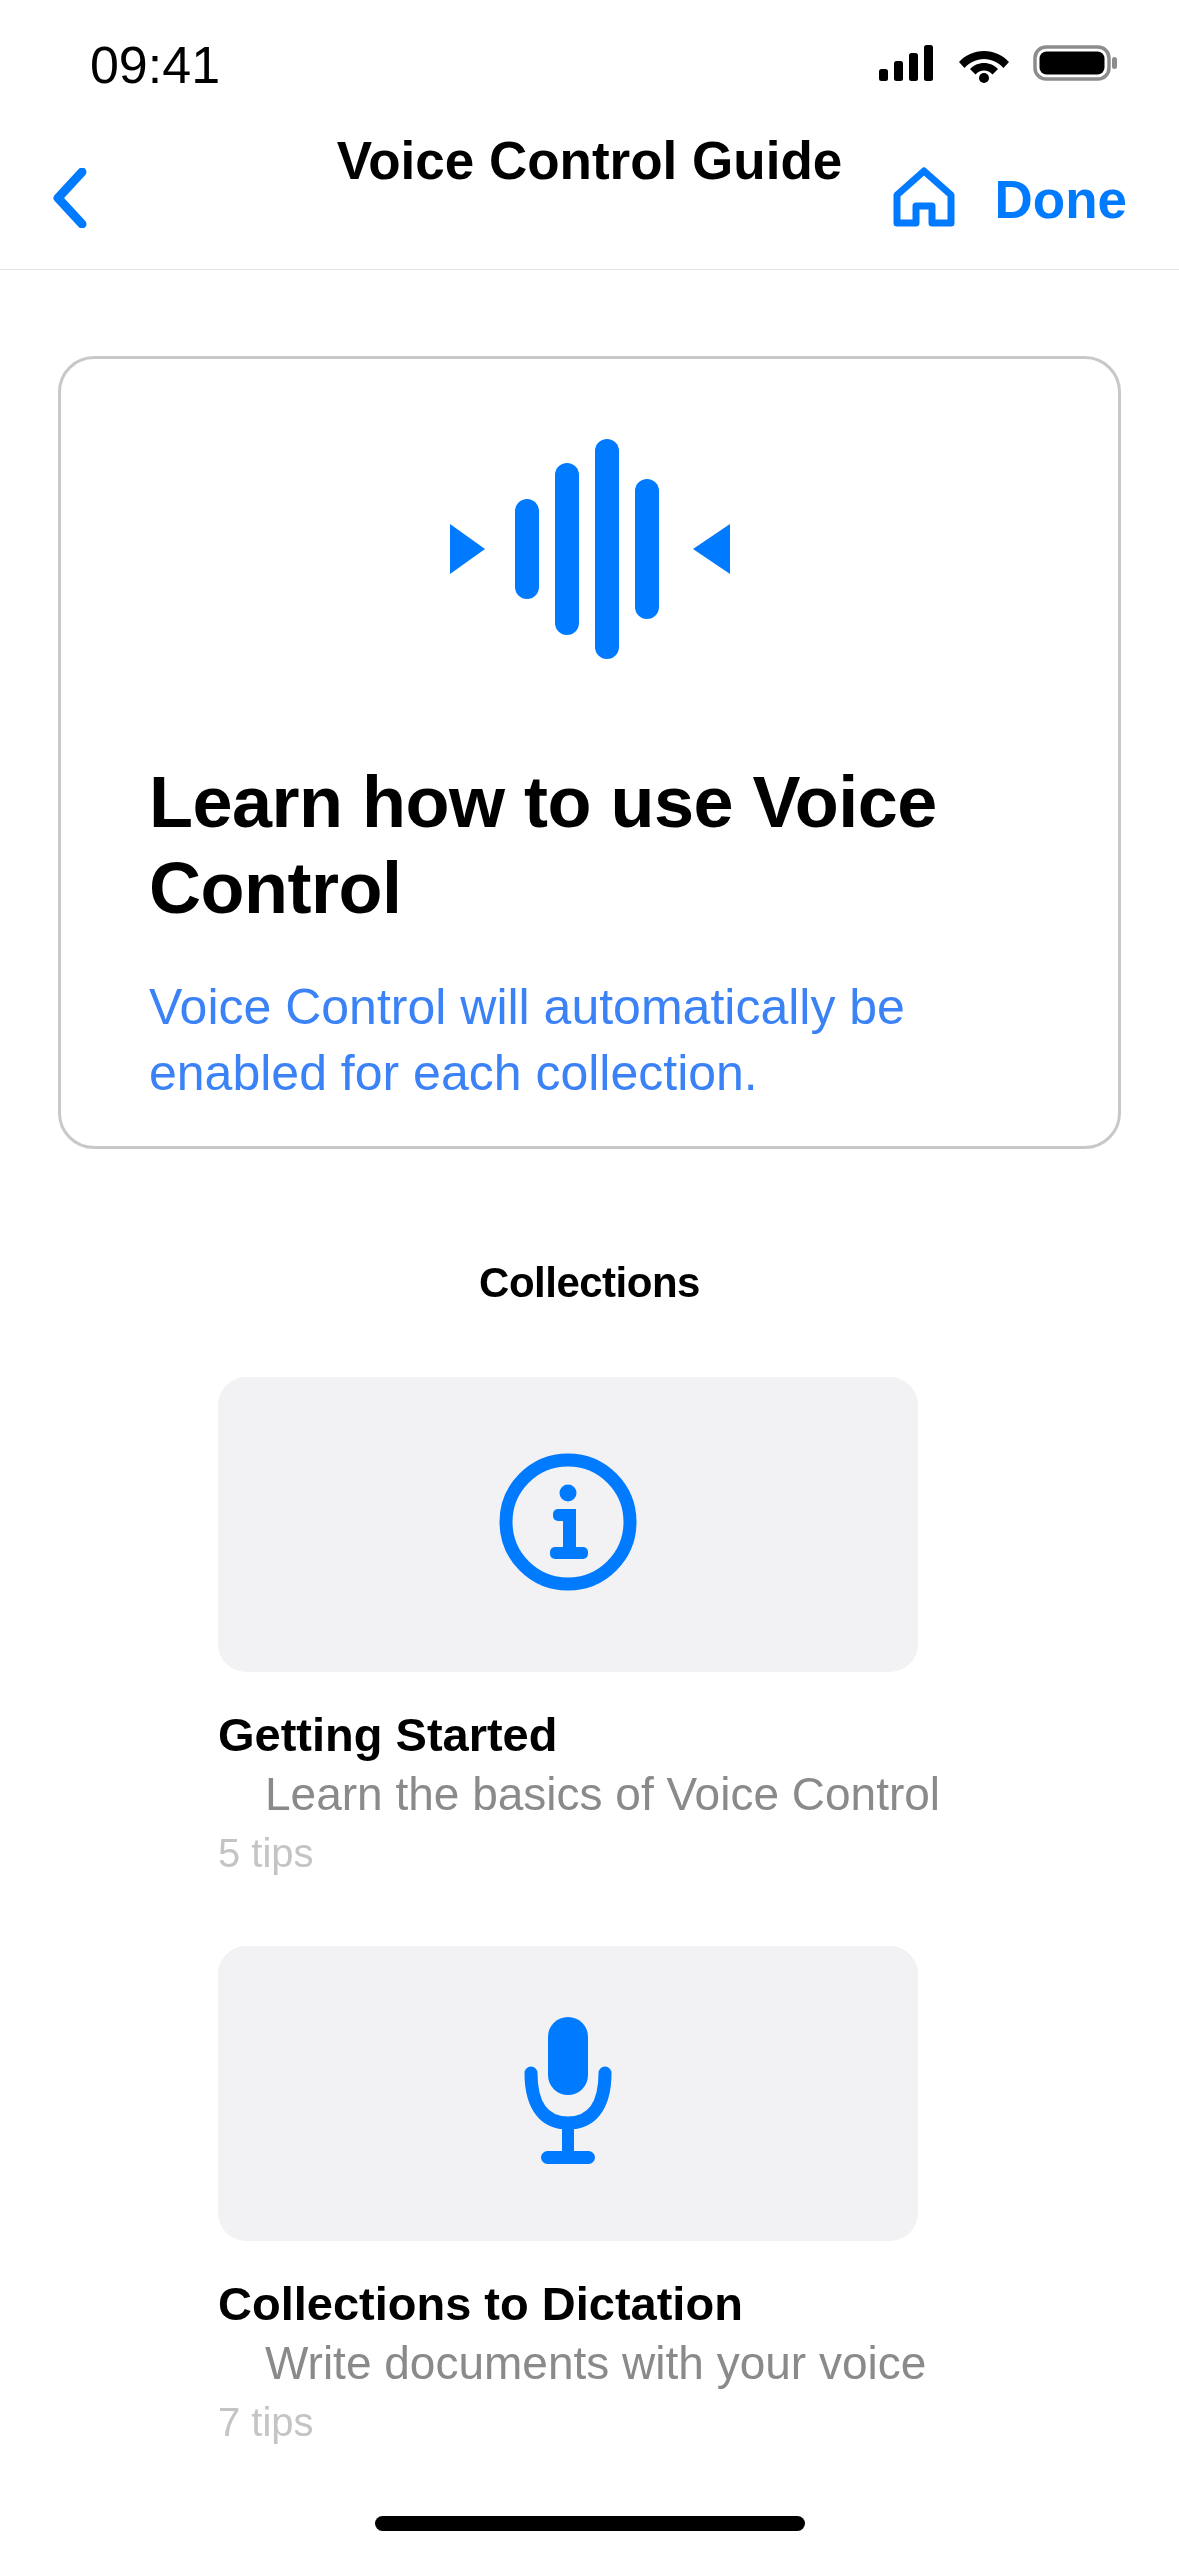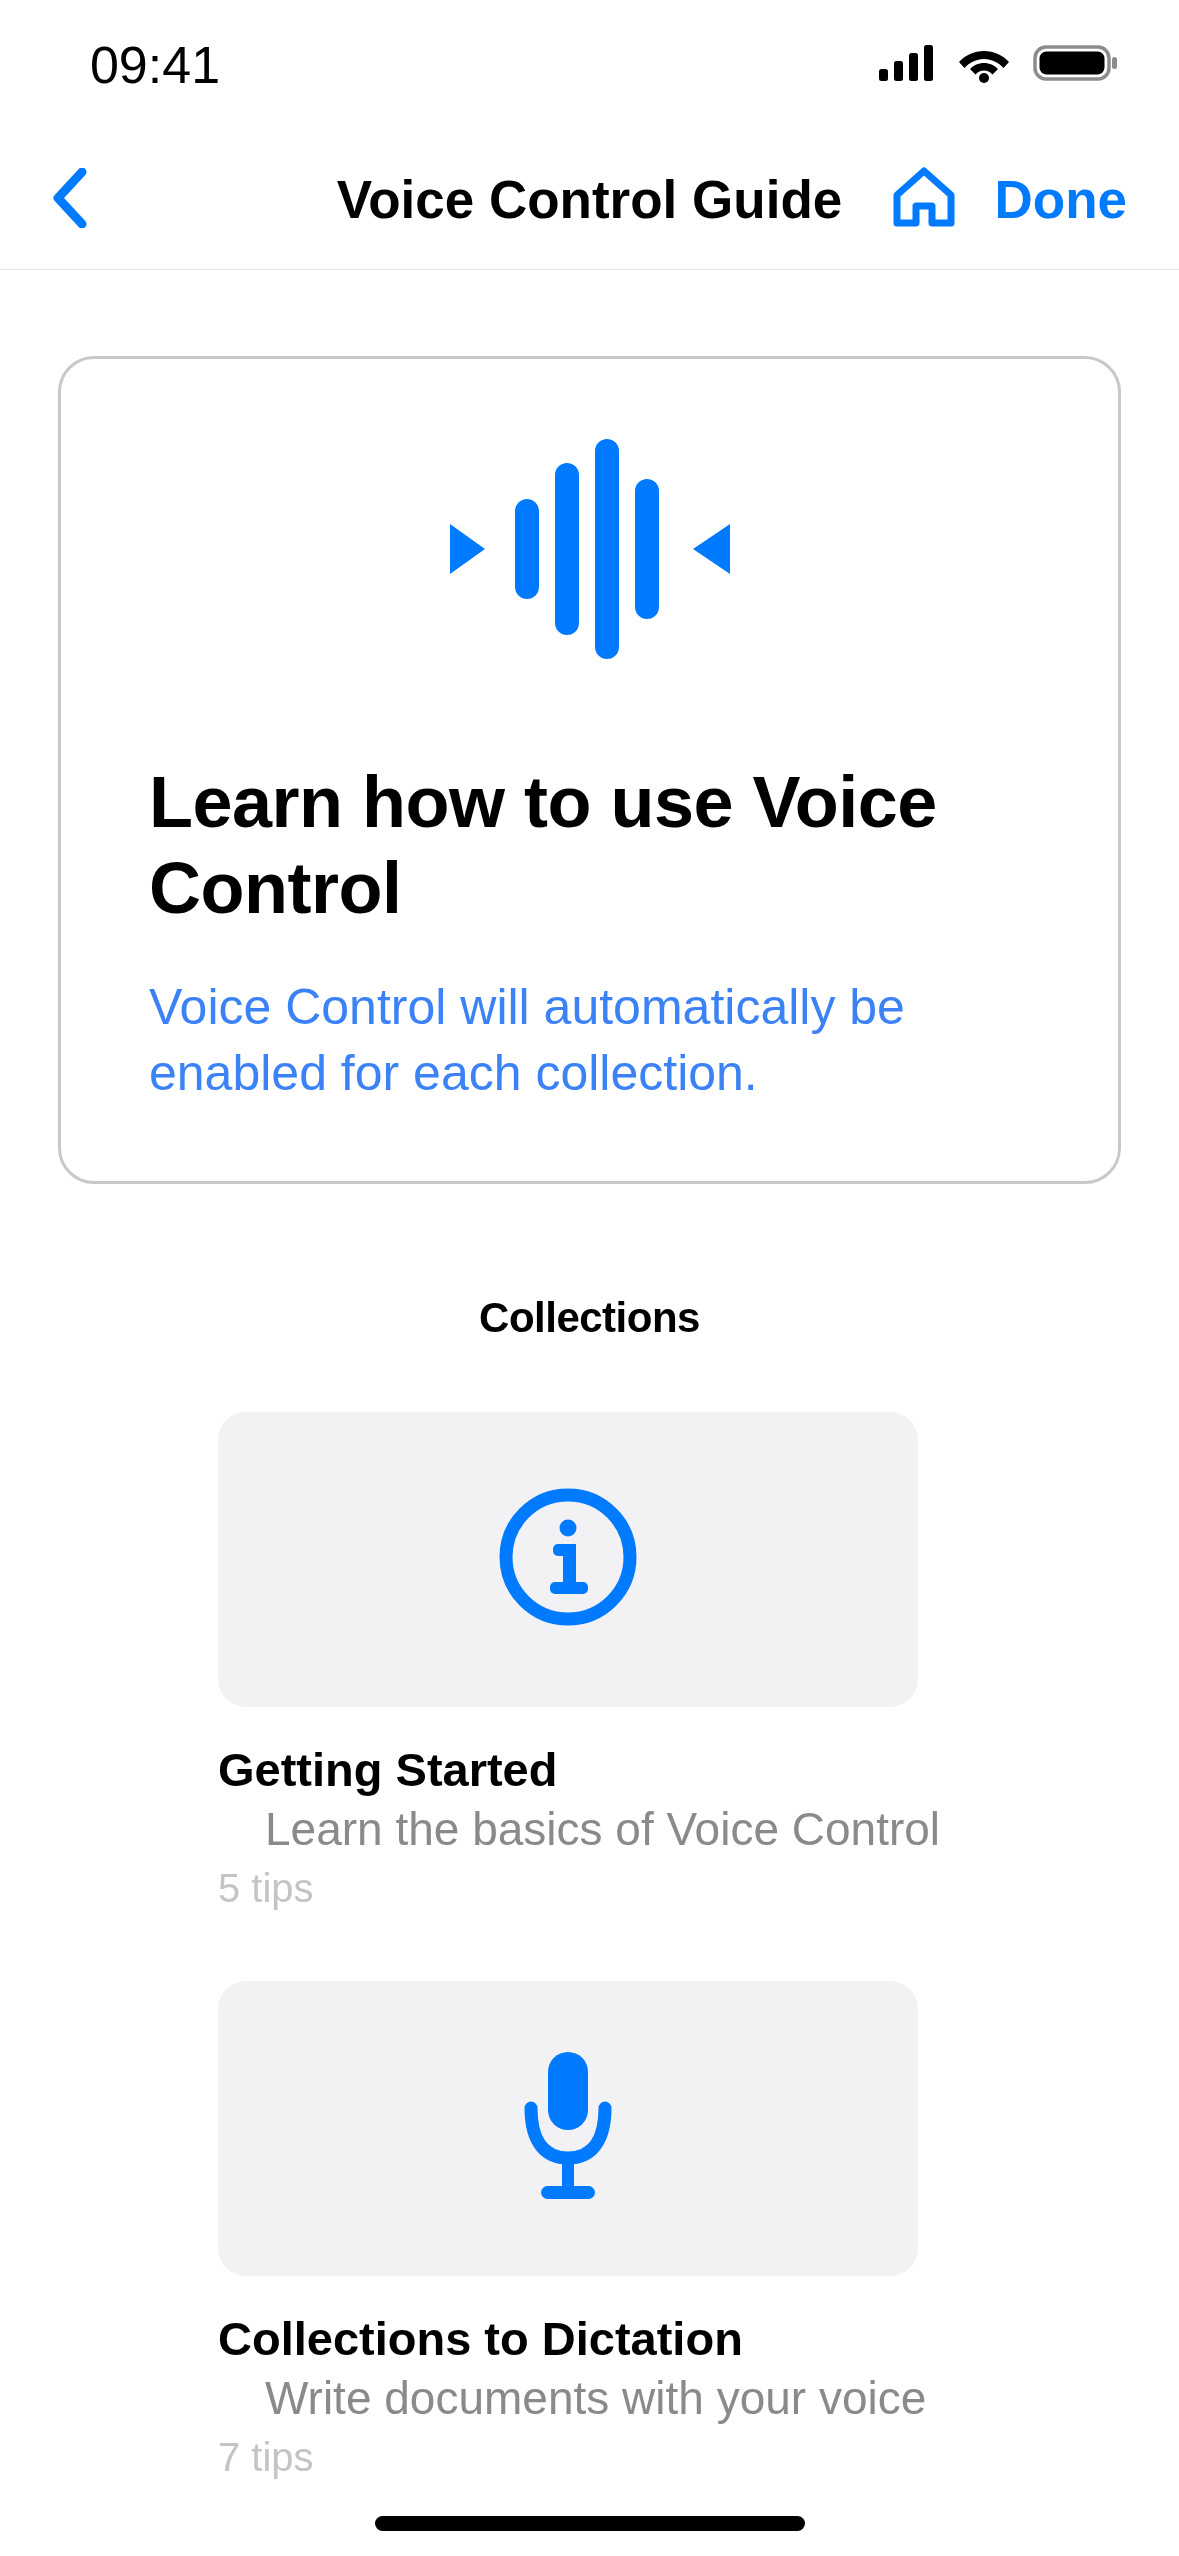--- a/index.html
+++ b/index.html
@@ -31,21 +31,20 @@
     .status-right {
       display: flex;
       align-items: center;
       gap: 22px;
     }
 
     
     .nav-bar {
       height: 140px;
       display: flex;
-      align-items: center;
       justify-content: space-between;
       padding: 0 52px;
       border-bottom: 1px solid rgba(0,0,0,0.10);
       position: relative;
     }
     .nav-left { width: 140px; display:flex; align-items:center;}
     .nav-title {
       position: absolute;
       left: 50%;
       transform: translateX(-50%);
@@ -65,21 +64,21 @@
 
     
     .content {
       padding: 0 58px;
     }
 
     .hero-card {
       margin-top: 86px;
       border: 3px solid #C8C8CA;
       border-radius: 36px;
-      padding: 70px 88px 75px 88px;
+      padding: 70px 88px 40px 88px;
     }
     .hero-graphic { display:flex; justify-content:center; padding-top: 10px; padding-bottom: 100px;}
     .hero-title {
       font-size: 72px;
       font-weight: 700;
       line-height: 1.2;
       letter-spacing: -0.5px;
       margin-bottom: 42px;
     }
     .hero-subtitle {

